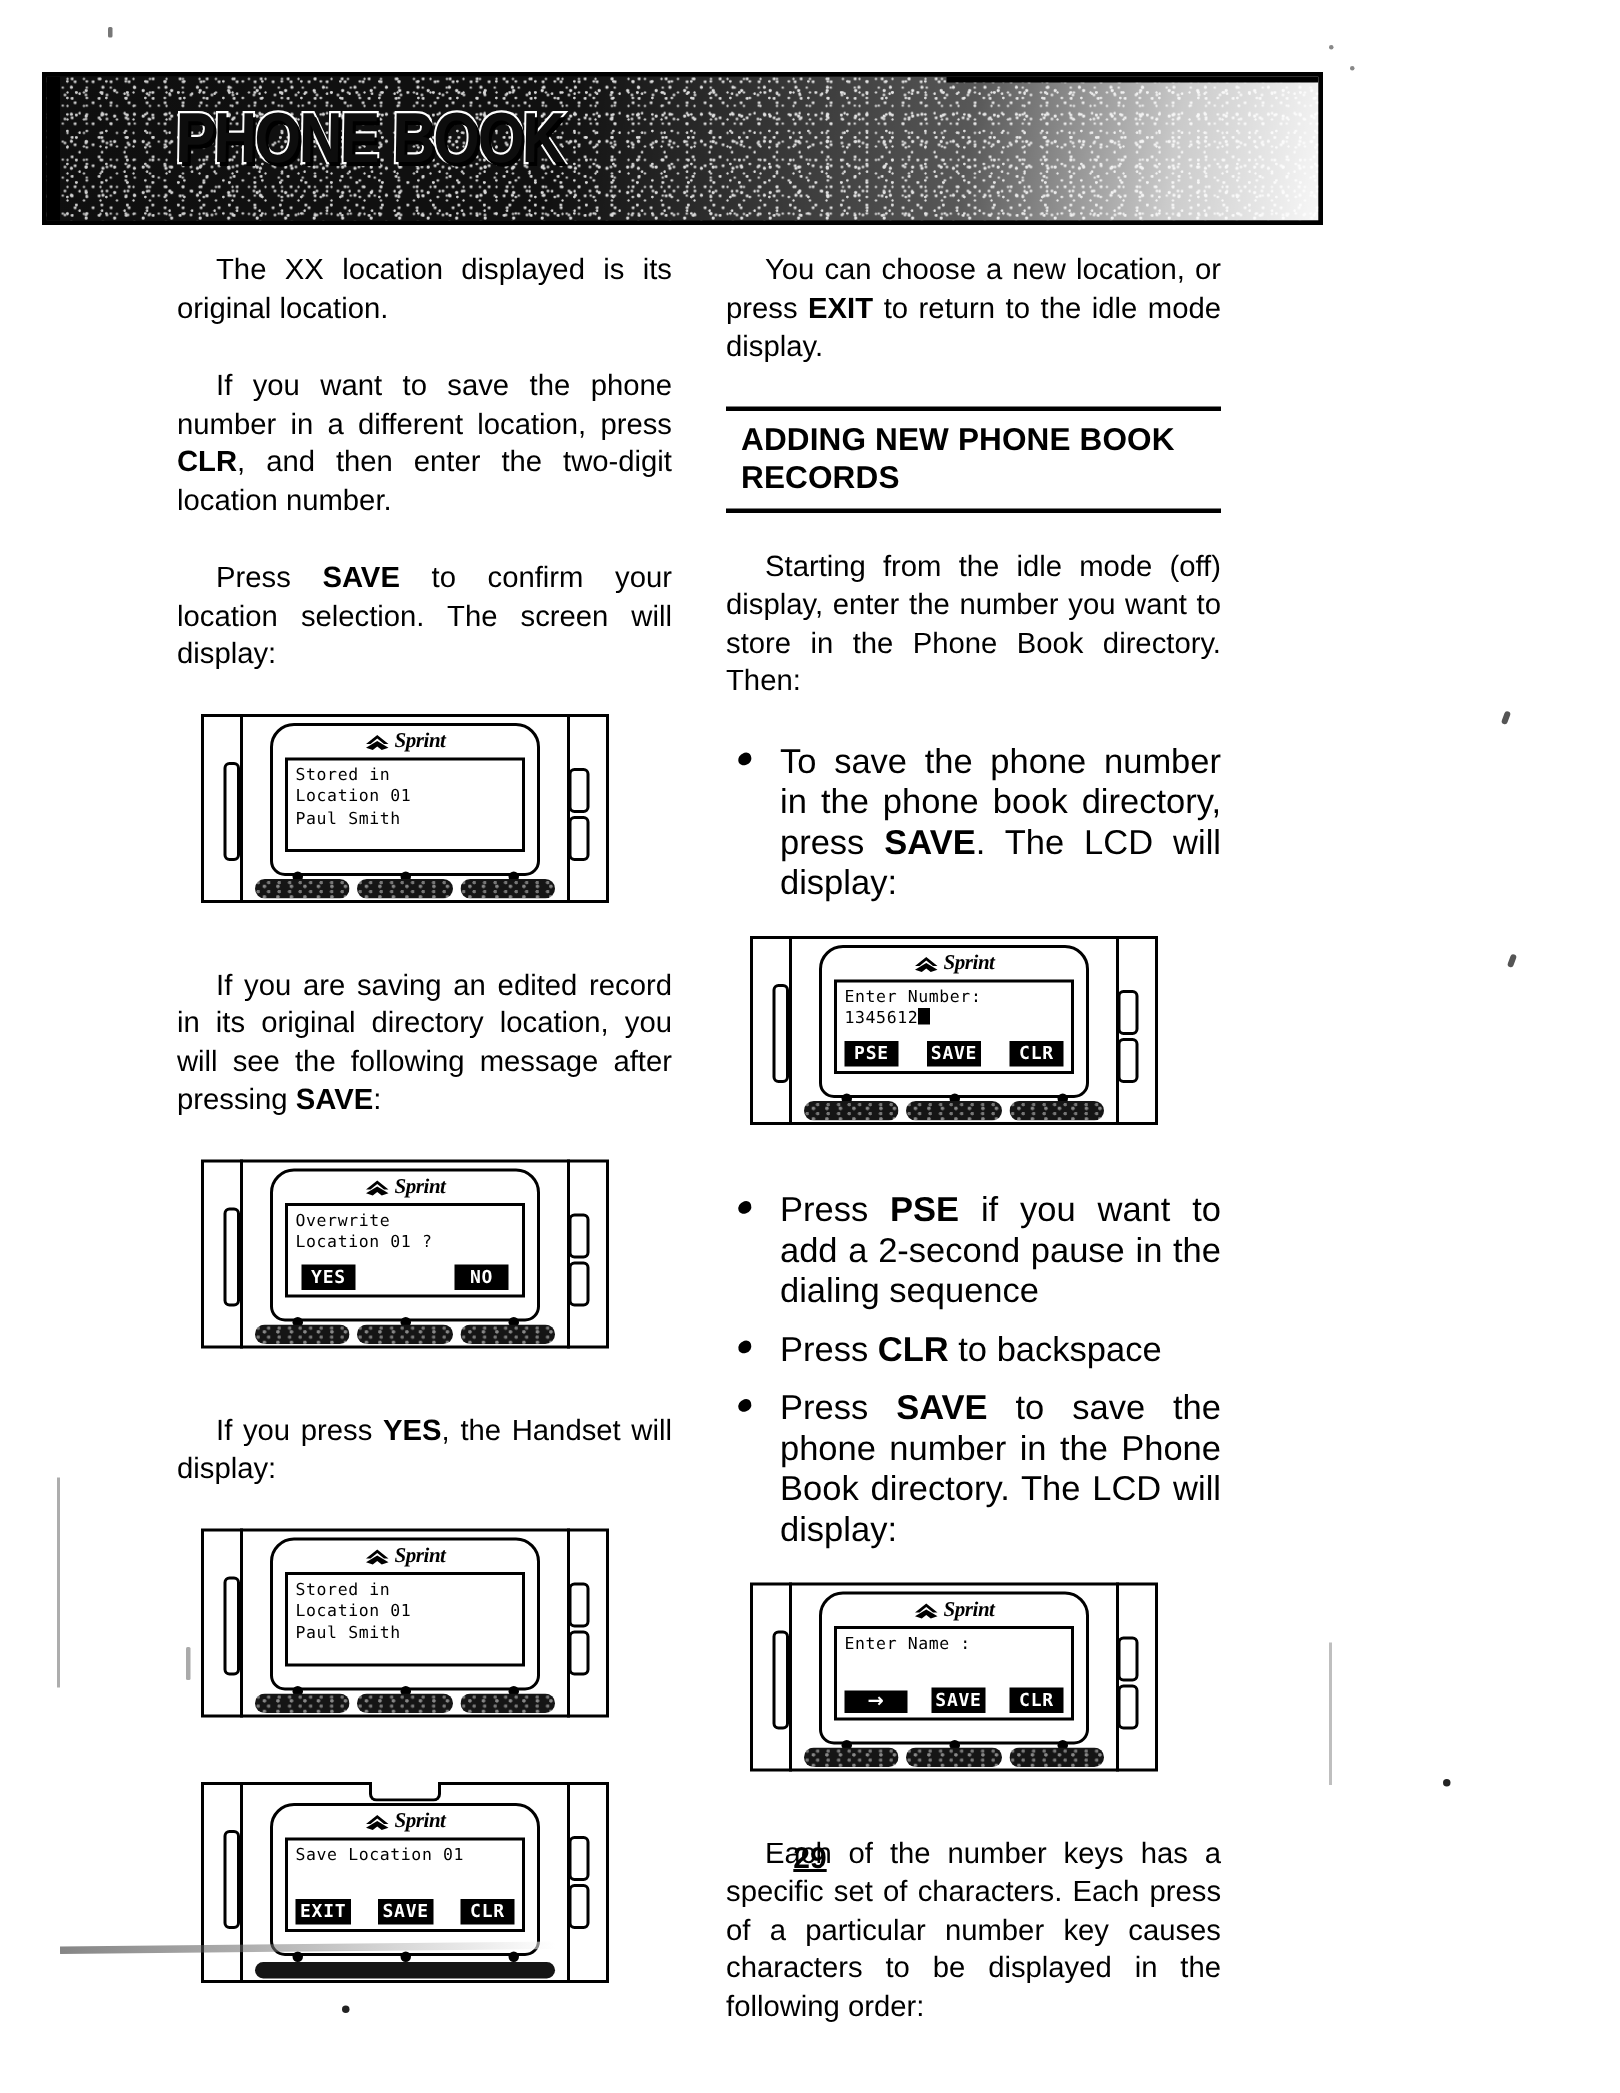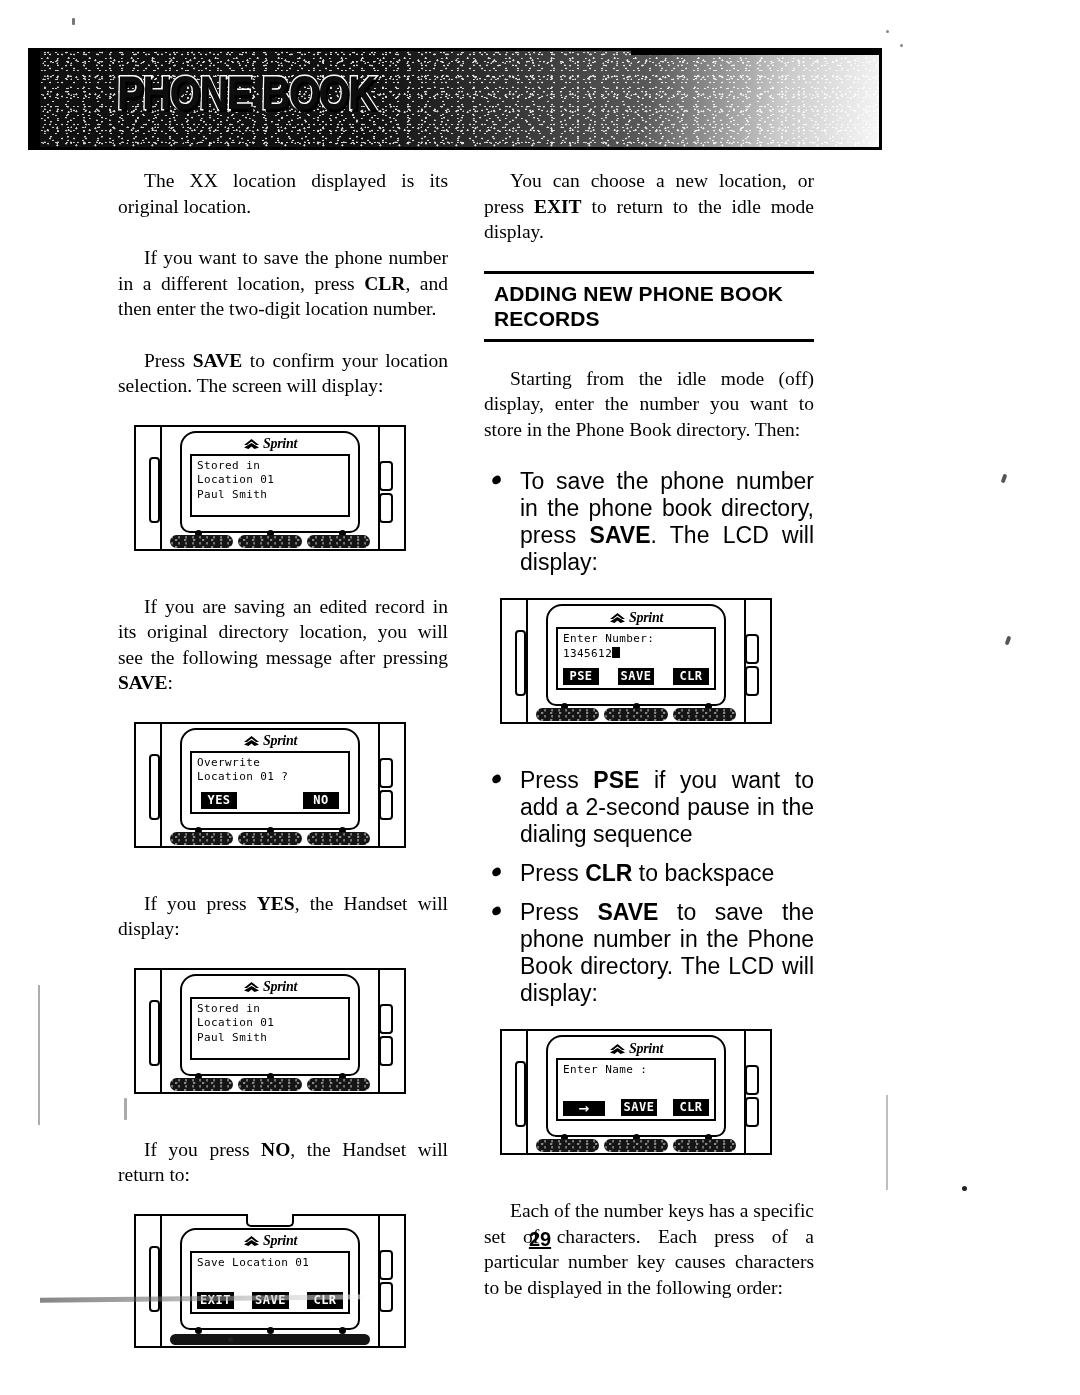--- a/index.html
+++ b/index.html
@@ -69,21 +69,21 @@
   .col{position:absolute;width:330px;}
   .col-left{left:118px;top:168px;}
   .col-right{left:484px;top:168px;}
 
   p.body{
     margin:0 0 26px 0;
     font-size:19.5px;
     line-height:25.5px;
     text-align:justify;
     text-indent:26px;
-    font-family:Liberation Serif, serif;
+    font-family:Liberation Sans, sans-serif;
   }
   p.body b{font-weight:bold;}
 
   .sec-head{
     margin:22px 0 24px 0;
     border-top:3px solid #000;
     border-bottom:3px solid #000;
     padding:7px 0 8px 10px;
   }
   .sec-head h2{
@@ -363,21 +363,20 @@
           <i></i>
           <i></i>
         </div>
       <div class="keys">
           <b></b>
           <b></b>
           <b></b>
         </div>
     </div>
 
-    <p class="body"><span>If you press </span><b>NO</b><span>, the Handset will return to:</span></p>
 
     <div class="phone tall">
       <div class="earpiece"></div>
       <div class="edgeL"></div>
       <div class="edgeR"></div>
       <div class="sideL"></div>
       <div class="sideR1"></div>
       <div class="sideR2"></div>
       <div class="face">
         <div class="logo">

